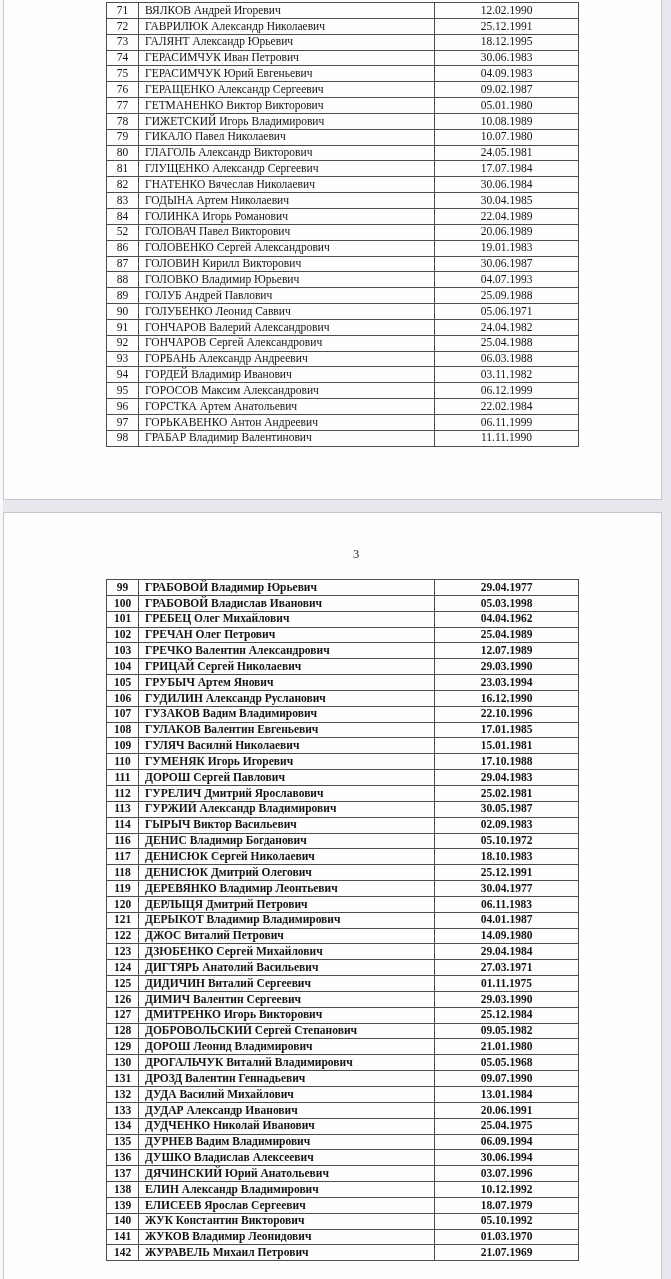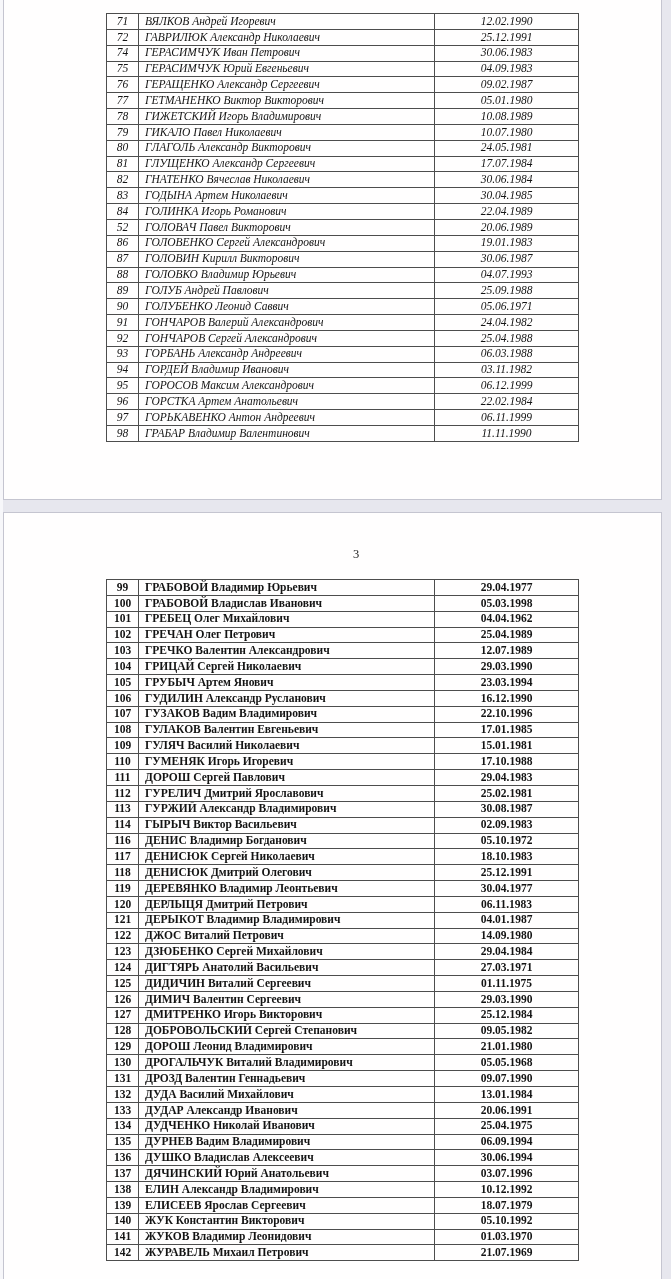--- a/index.html
+++ b/index.html
@@ -25,21 +25,21 @@
   }
   .page-one { top: -4px; height: 504px; }
   .page-two { top: 512px; height: 775px; }
   .doc-table {
     position: absolute;
     border-collapse: collapse;
     table-layout: fixed;
     width: 463px;
     left: 102px;
   }
-  .table-one { top: 16px; font-style: italic; }
+  .table-one { top: 5px; }
   .table-two { top: 66px; font-weight: bold; }
   .doc-table td {
     border: 1px solid #4d4d4d;
     height: 14.85px;
     padding: 0;
     font-size: 11.5px;
     line-height: 1;
     color: #141414;
     vertical-align: middle;
     white-space: nowrap;
@@ -70,20 +70,25 @@
           <td class="col-num">71</td>
           <td class="col-name">ВЯЛКОВ Андрей Игоревич</td>
           <td class="col-date">12.02.1990</td>
         </tr>
         <tr>
           <td class="col-num">72</td>
           <td class="col-name">ГАВРИЛЮК Александр Николаевич</td>
           <td class="col-date">25.12.1991</td>
         </tr>
         <tr>
+          <td class="col-num">73</td>
+          <td class="col-name">ГАЛЯНТ Александр Юрьевич</td>
+          <td class="col-date">18.12.1995</td>
+        </tr>
+        <tr>
           <td class="col-num">74</td>
           <td class="col-name">ГЕРАСИМЧУК Иван Петрович</td>
           <td class="col-date">30.06.1983</td>
         </tr>
         <tr>
           <td class="col-num">75</td>
           <td class="col-name">ГЕРАСИМЧУК Юрий Евгеньевич</td>
           <td class="col-date">04.09.1983</td>
         </tr>
         <tr>
@@ -275,21 +280,21 @@
           <td class="col-date">29.04.1983</td>
         </tr>
         <tr>
           <td class="col-num">112</td>
           <td class="col-name">ГУРЕЛИЧ Дмитрий Ярославович</td>
           <td class="col-date">25.02.1981</td>
         </tr>
         <tr>
           <td class="col-num">113</td>
           <td class="col-name">ГУРЖИЙ Александр Владимирович</td>
-          <td class="col-date">30.08.1987</td>
+          <td class="col-date">30.05.1987</td>
         </tr>
         <tr>
           <td class="col-num">114</td>
           <td class="col-name">ГЫРЫЧ Виктор Васильевич</td>
           <td class="col-date">02.09.1983</td>
         </tr>
         <tr>
           <td class="col-num">116</td>
           <td class="col-name">ДЕНИС Владимир Богданович</td>
           <td class="col-date">05.10.1972</td>

